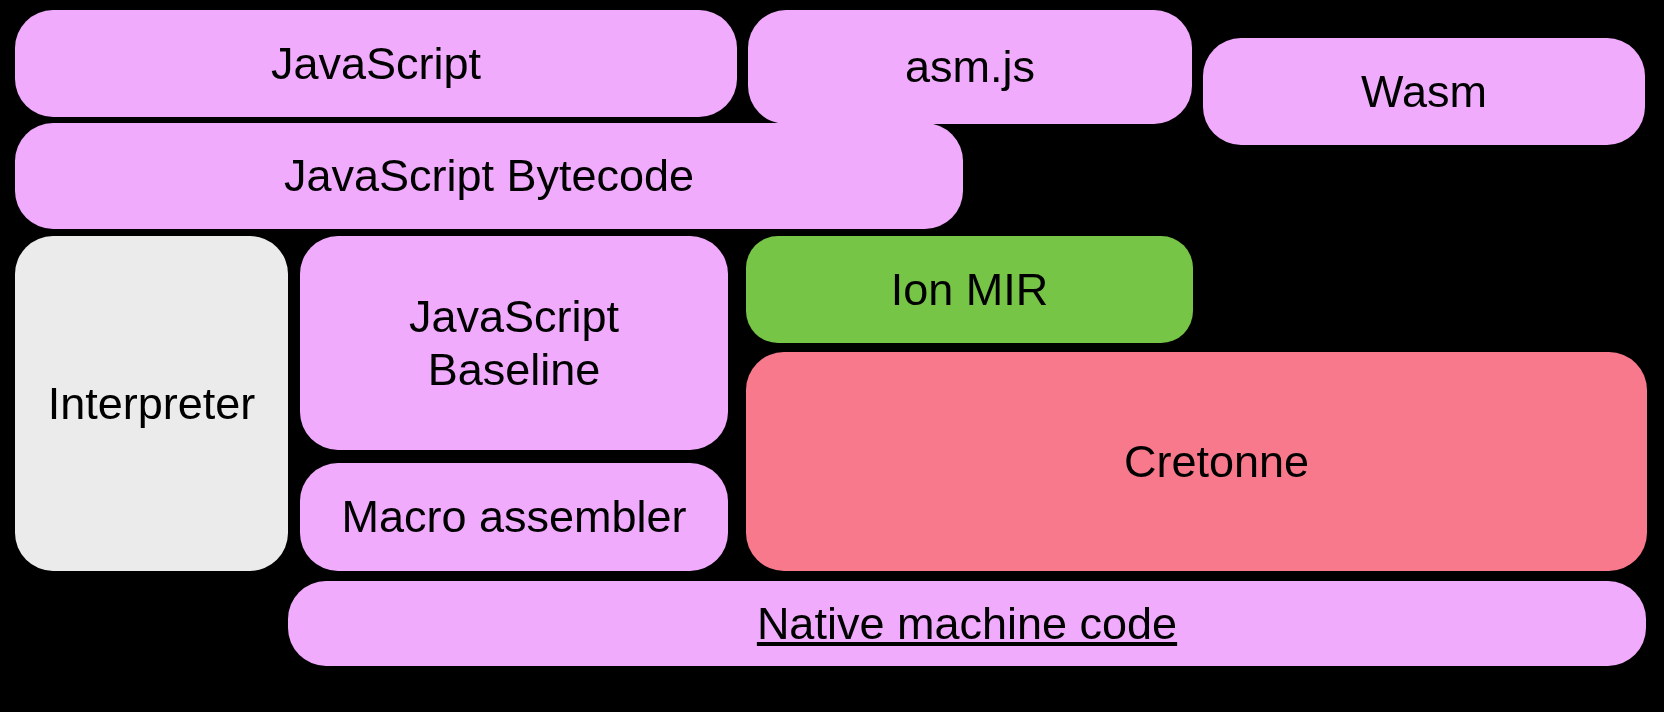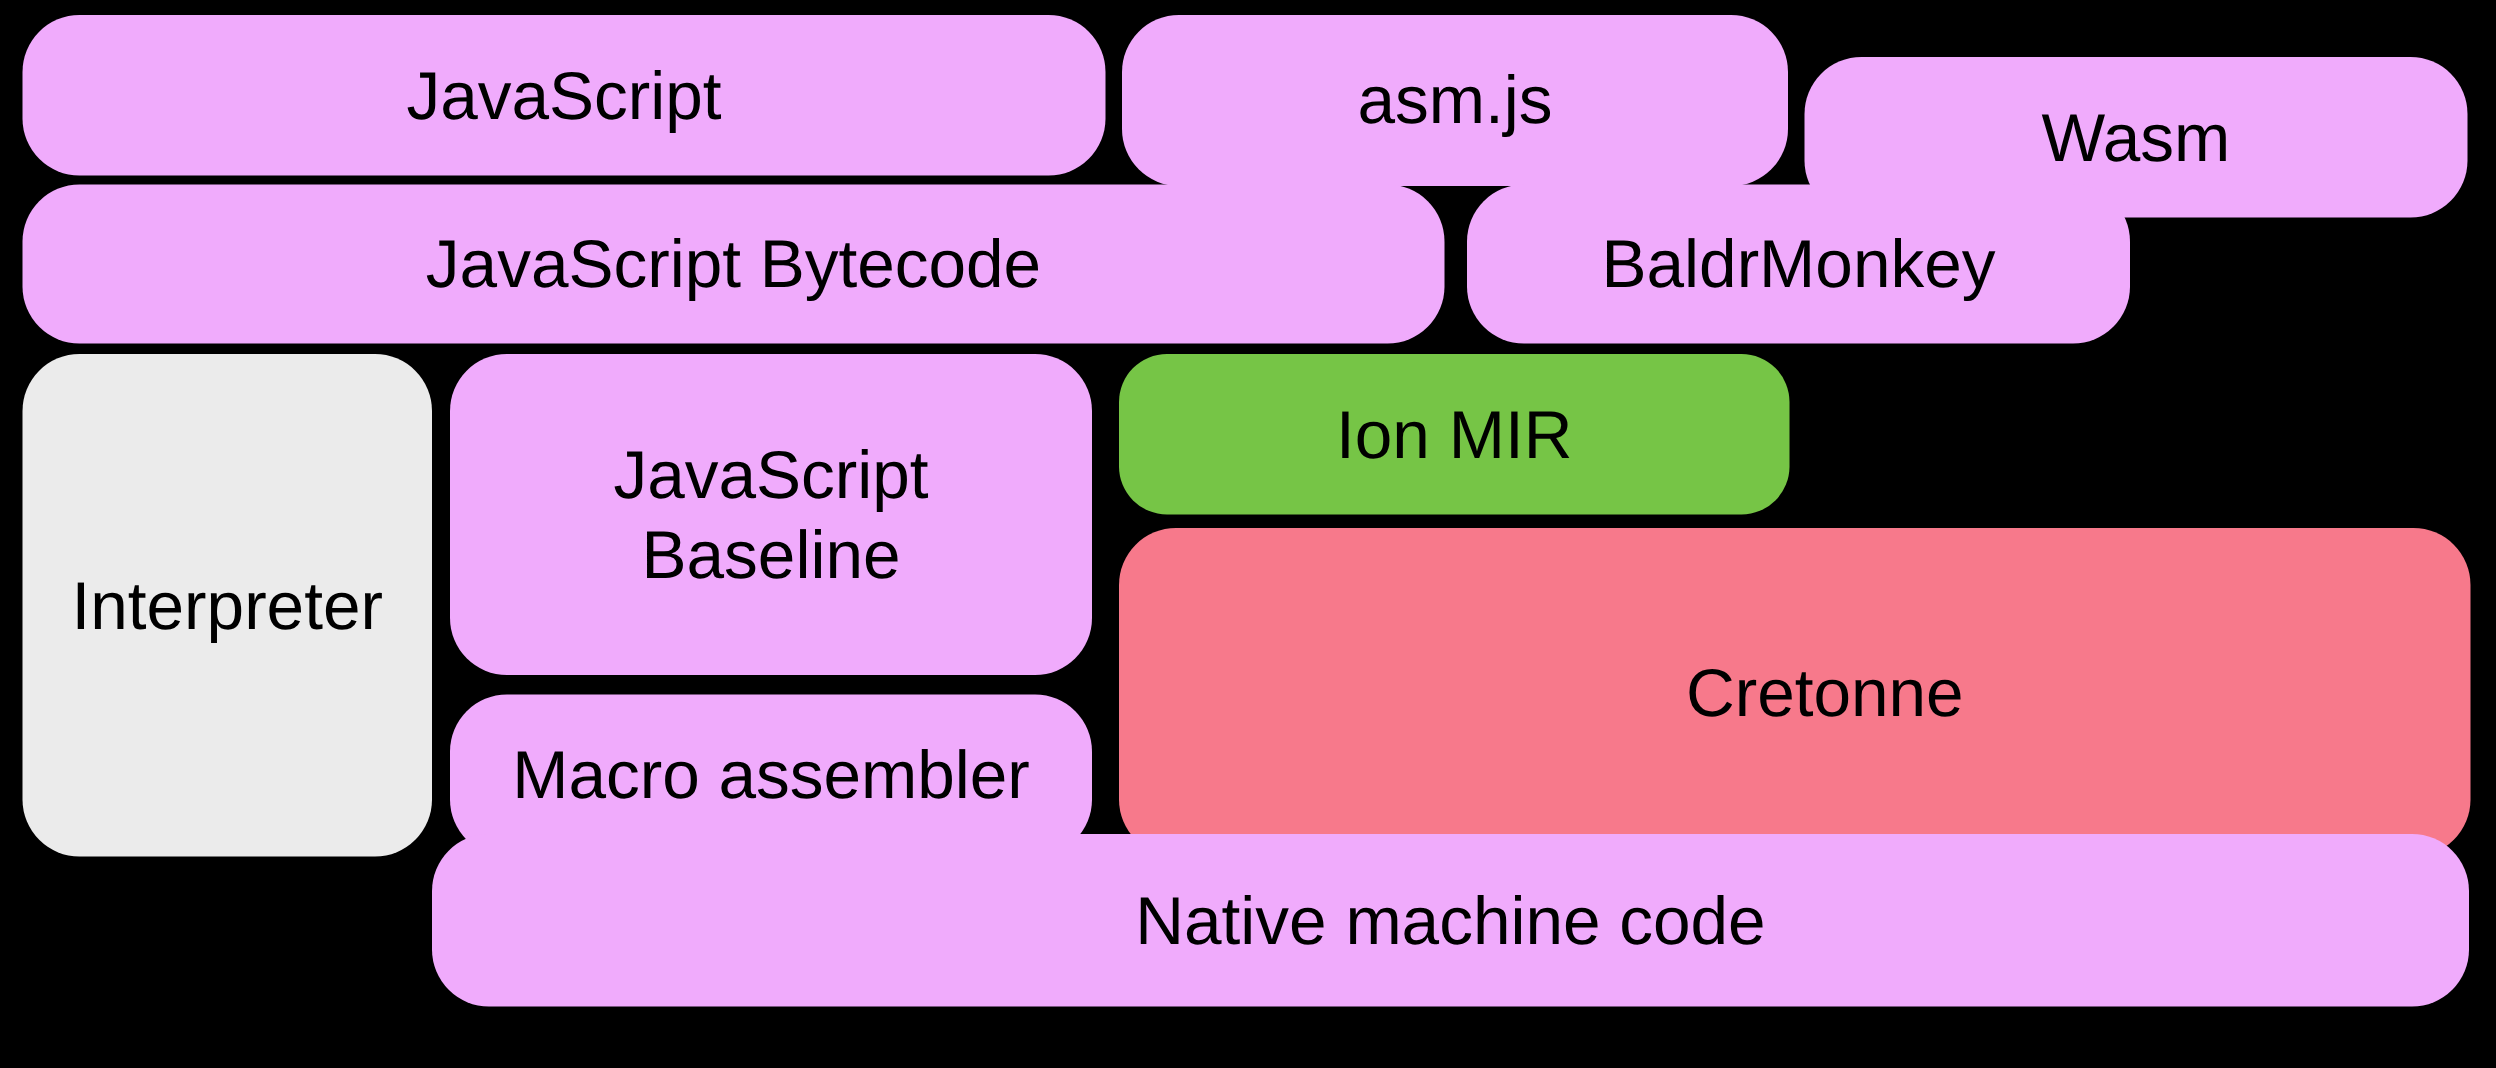--- a/index.html
+++ b/index.html
@@ -39,21 +39,21 @@
   .box-bytecode          { left: 15px;   top: 123px; width: 948px;  height: 106px; }
   .box-baldrmonkey       { left: 978px;  top: 123px; width: 442px;  height: 106px; }
   
   .box-interpreter       { left: 15px;   top: 236px; width: 273px;  height: 335px; background: #ebebeb; }
   .box-baseline          { left: 300px;  top: 236px; width: 428px;  height: 214px; }
   .box-baseline .label   { width: 280px; }   
   .box-ionmir            { left: 746px;  top: 236px; width: 447px;  height: 107px; background: #76c546; border-radius: 32px; }
   .box-cretonne          { left: 746px;  top: 352px; width: 901px;  height: 219px; background: #f7798b; padding-left: 40px; }
   .box-macroassembler    { left: 300px;  top: 463px; width: 428px;  height: 108px; }
   
-  .box-native            { left: 288px;  top: 556px; width: 1358px; height: 115px; }
+  .box-native            { left: 288px;  top: 581px; width: 1358px; height: 85px; text-decoration: underline; }
 </style>
 </head>
 <body>
 
 <div class="canvas">
 
   <div class="block box-javascript">
     <span class="label">JavaScript</span>
   </div>
 
@@ -62,23 +62,20 @@
   </div>
 
   <div class="block box-wasm">
     <span class="label">Wasm</span>
   </div>
 
   <div class="block box-bytecode">
     <span class="label">JavaScript Bytecode</span>
   </div>
 
-  <div class="block box-baldrmonkey">
-    <span class="label">BaldrMonkey</span>
-  </div>
 
   <div class="block box-interpreter">
     <span class="label">Interpreter</span>
   </div>
 
   <div class="block box-baseline">
     <span class="label">JavaScript Baseline</span>
   </div>
 
   <div class="block box-ionmir">

